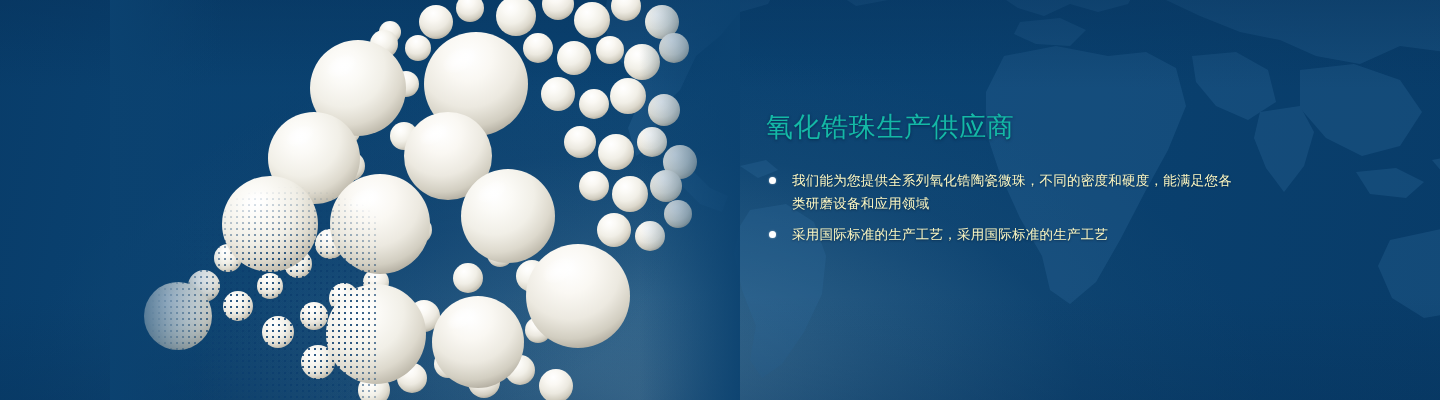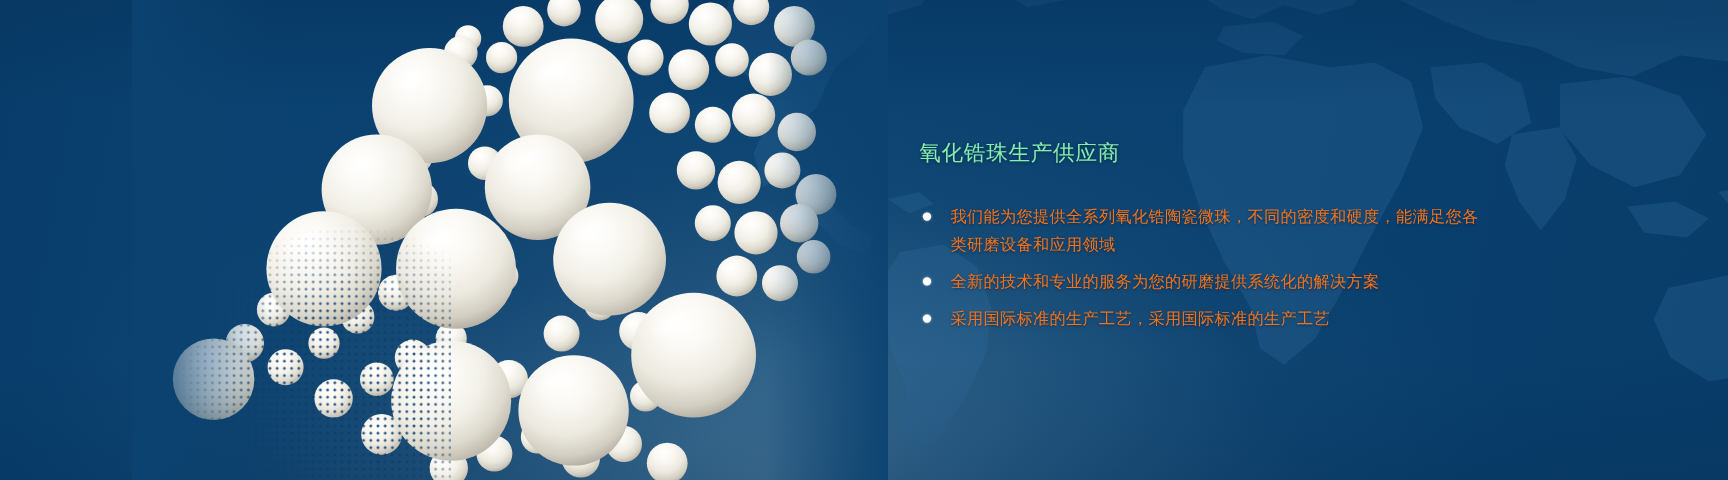--- a/index.html
+++ b/index.html
@@ -104,41 +104,41 @@
 
   
 
   .copy {
     position:absolute;
     left:766px; top:110px;
     width:470px;
   }
 
   .headline {
-    font-size:18px;
+    font-size:27px;
     line-height:34px;
     font-weight:400;
-    color:#86efac;
+    color:#14b8a6;
     letter-spacing:0.6px;
     text-shadow:0 1px 3px rgba(0,20,45,0.55);
     white-space:nowrap;
   }
 
   .bullets {
     margin-top:25px;
     list-style:none;
   }
 
   .bullet {
     position:relative;
     padding-left:26px;
     margin-bottom:8px;
     font-size:13.5px;
     line-height:23px;
-    color:#f97316;
+    color:#fef9c3;
     letter-spacing:0.25px;
     text-shadow:0 1px 2px rgba(0,18,40,0.5);
   }
   .bullet:last-child { margin-bottom:0; }
 
   .bullet .dot {
     position:absolute;
     left:3px; top:8px;
     width:7px; height:7px;
     border-radius:50%;
@@ -333,23 +333,19 @@
 
     <h1 class="headline">氧化锆珠生产供应商</h1>
 
     <ul class="bullets">
       <li class="bullet">
         <span class="dot"></span>
         <span>我们能为您提供全系列氧化锆陶瓷微珠，不同的密度和硬度，能满足您各类研磨设备和应用领域</span>
       </li>
       <li class="bullet">
         <span class="dot"></span>
-        <span>全新的技术和专业的服务为您的研磨提供系统化的解决方案</span>
-      </li>
-      <li class="bullet">
-        <span class="dot"></span>
         <span>采用国际标准的生产工艺，采用国际标准的生产工艺</span>
       </li>
     </ul>
 
   </div>
 
 </div>
 
 </body></html>

